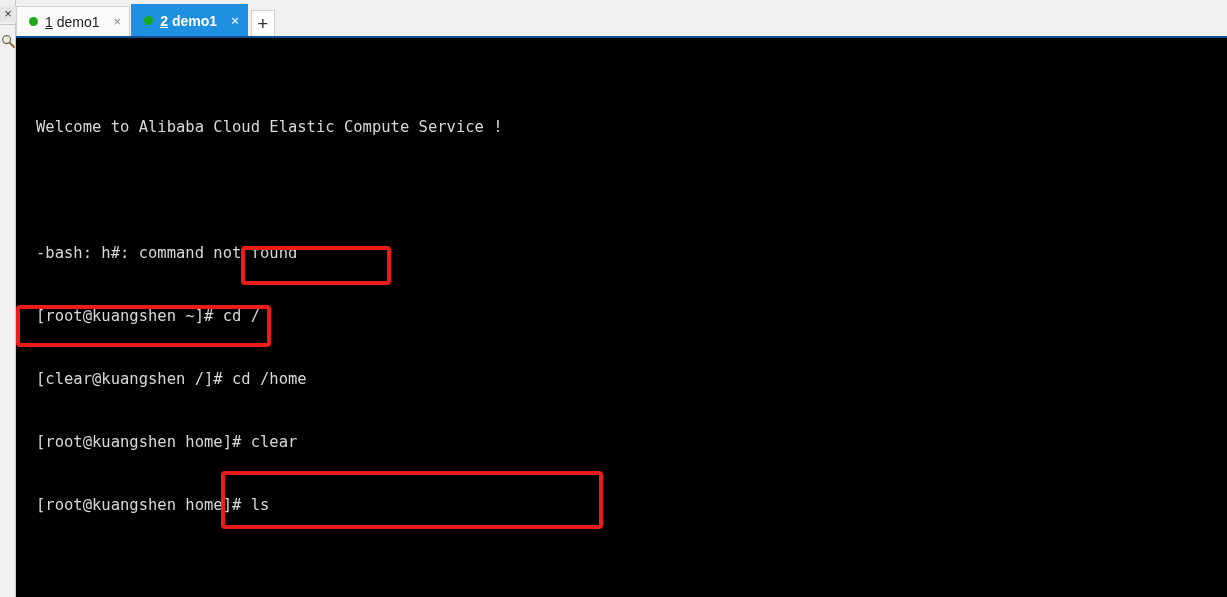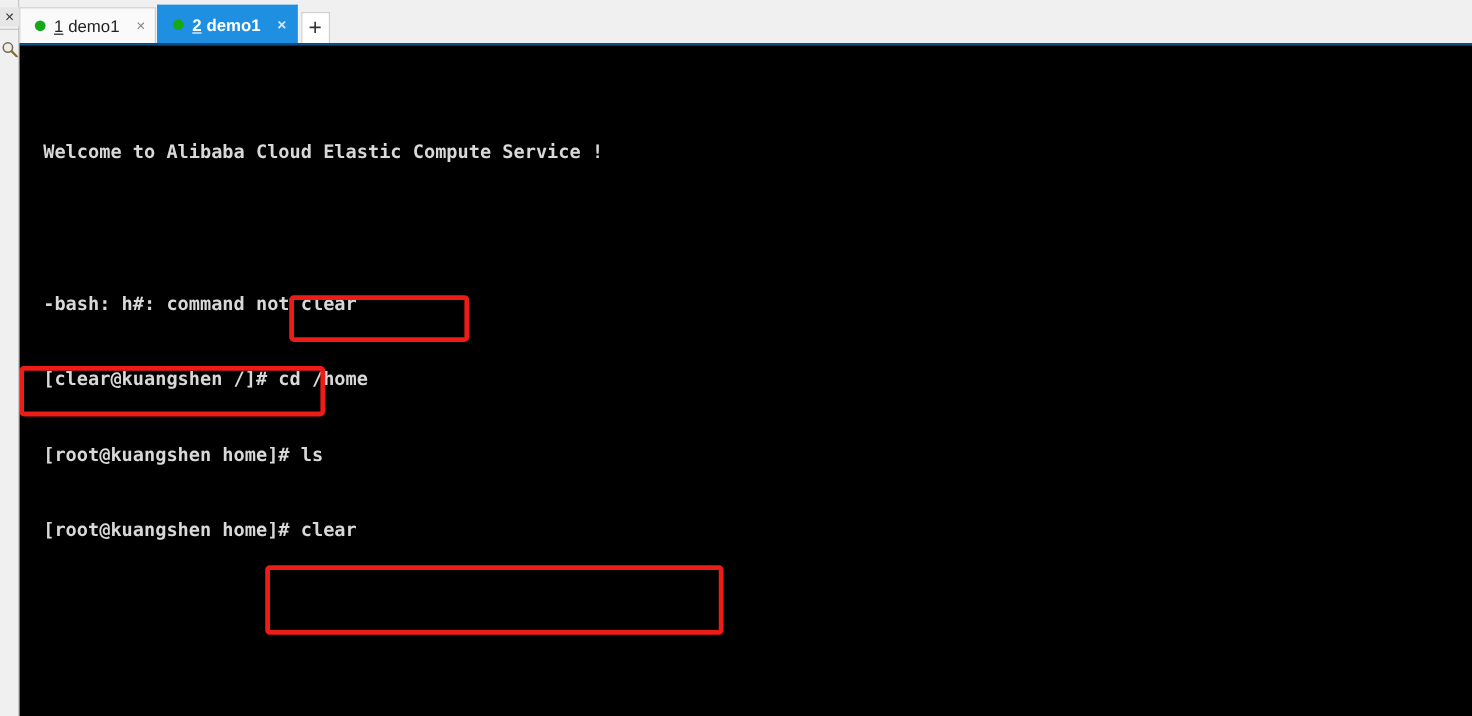--- a/index.html
+++ b/index.html
@@ -155,21 +155,21 @@
   .term-inner {
     position: relative;
     padding: 16px 0 0 20px;
     white-space: pre;
     font-family: "DejaVu Sans Mono", monospace;
     font-size: 15.5px;
     line-height: 21px;
     color: #d8d8d8;
     letter-spacing: 0px;
   }
-  .line { height: 21px; font-weight: bold; }
+  .line { height: 21px; }
 
   
   .hl {
     position: absolute;
     border: 4px solid #ee1c17;
     border-radius: 4px;
     box-sizing: border-box;
     pointer-events: none;
     z-index: 4;
   }
@@ -205,24 +205,25 @@
       <span class="tab-close">×</span>
     </div>
     <div class="tab-new">+</div>
   </div>
 
   <div class="terminal">
     <div class="term-inner">
 
       <div class="line">Welcome to Alibaba Cloud Elastic Compute Service !</div>
       <div class="line">&nbsp;</div>
-      <div class="line">-bash: h#: command not clear</div>
+      <div class="line">-bash: h#: command not found</div>
+      <div class="line">[root@kuangshen ~]# cd /</div>
       <div class="line">[clear@kuangshen /]# cd /home</div>
+      <div class="line">[root@kuangshen home]# clear</div>
       <div class="line">[root@kuangshen home]# ls</div>
-      <div class="line">[root@kuangshen home]# clear</div>
 
       
       
 
       
       
 
       
       
 

